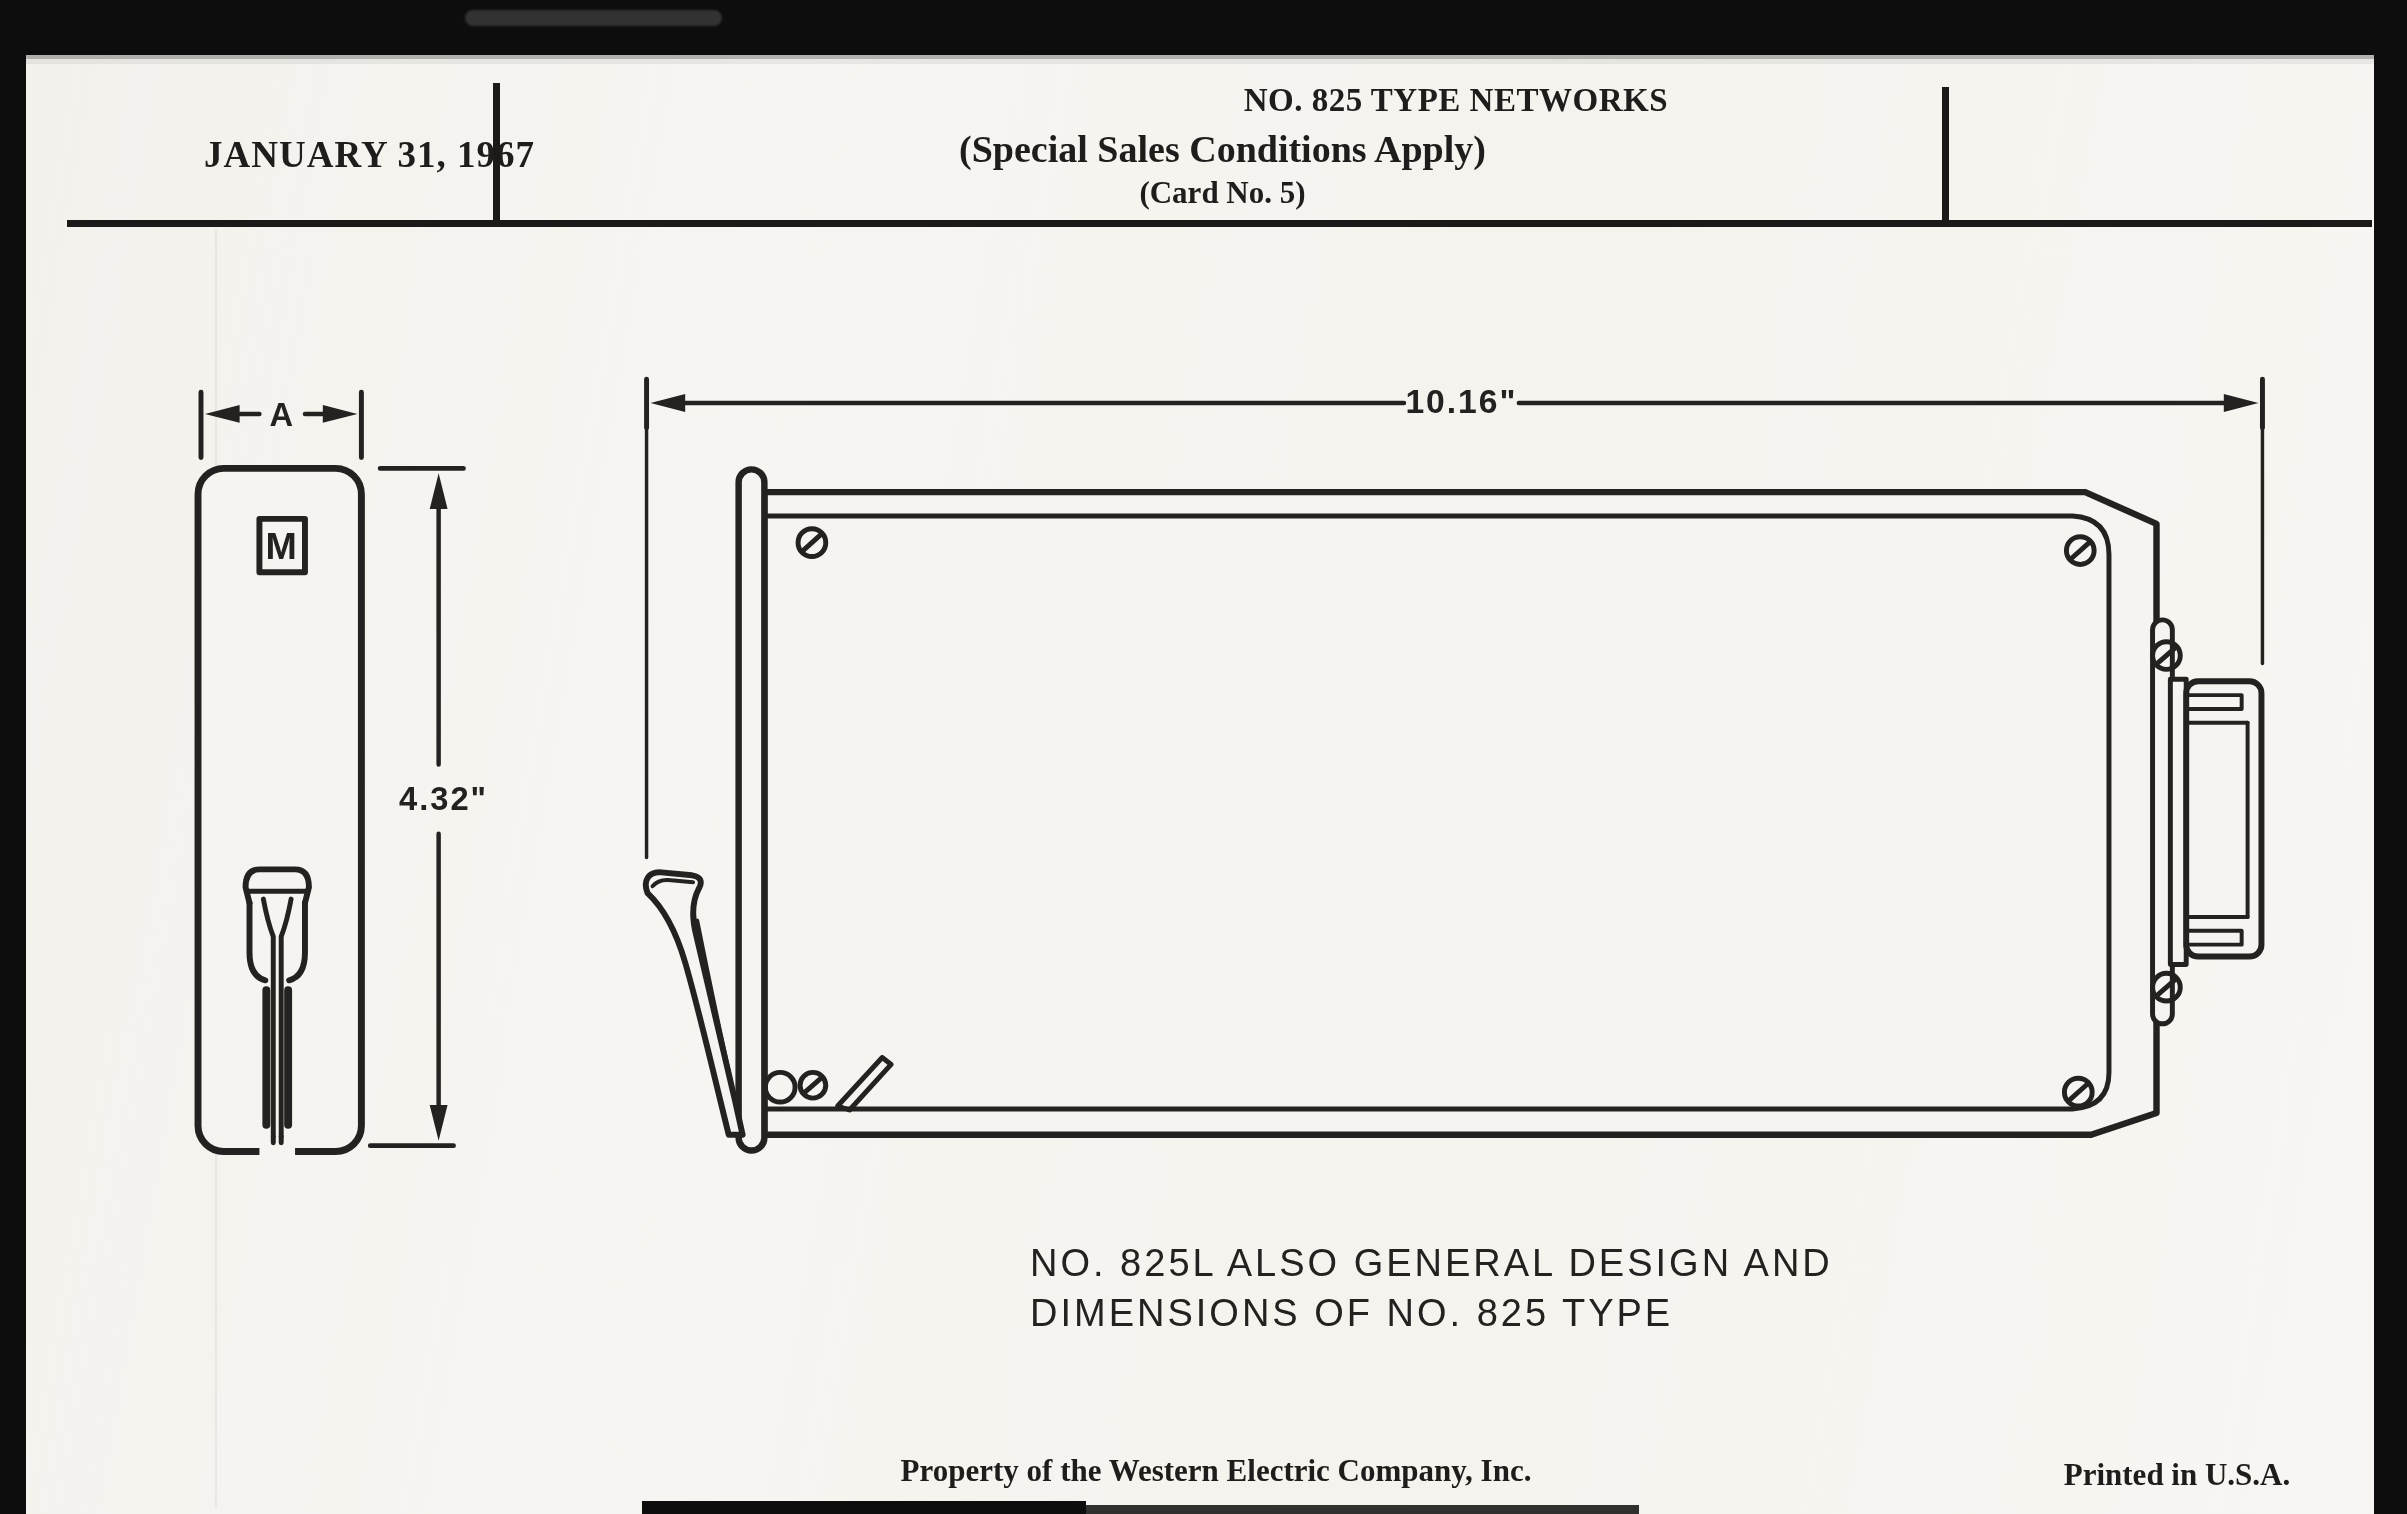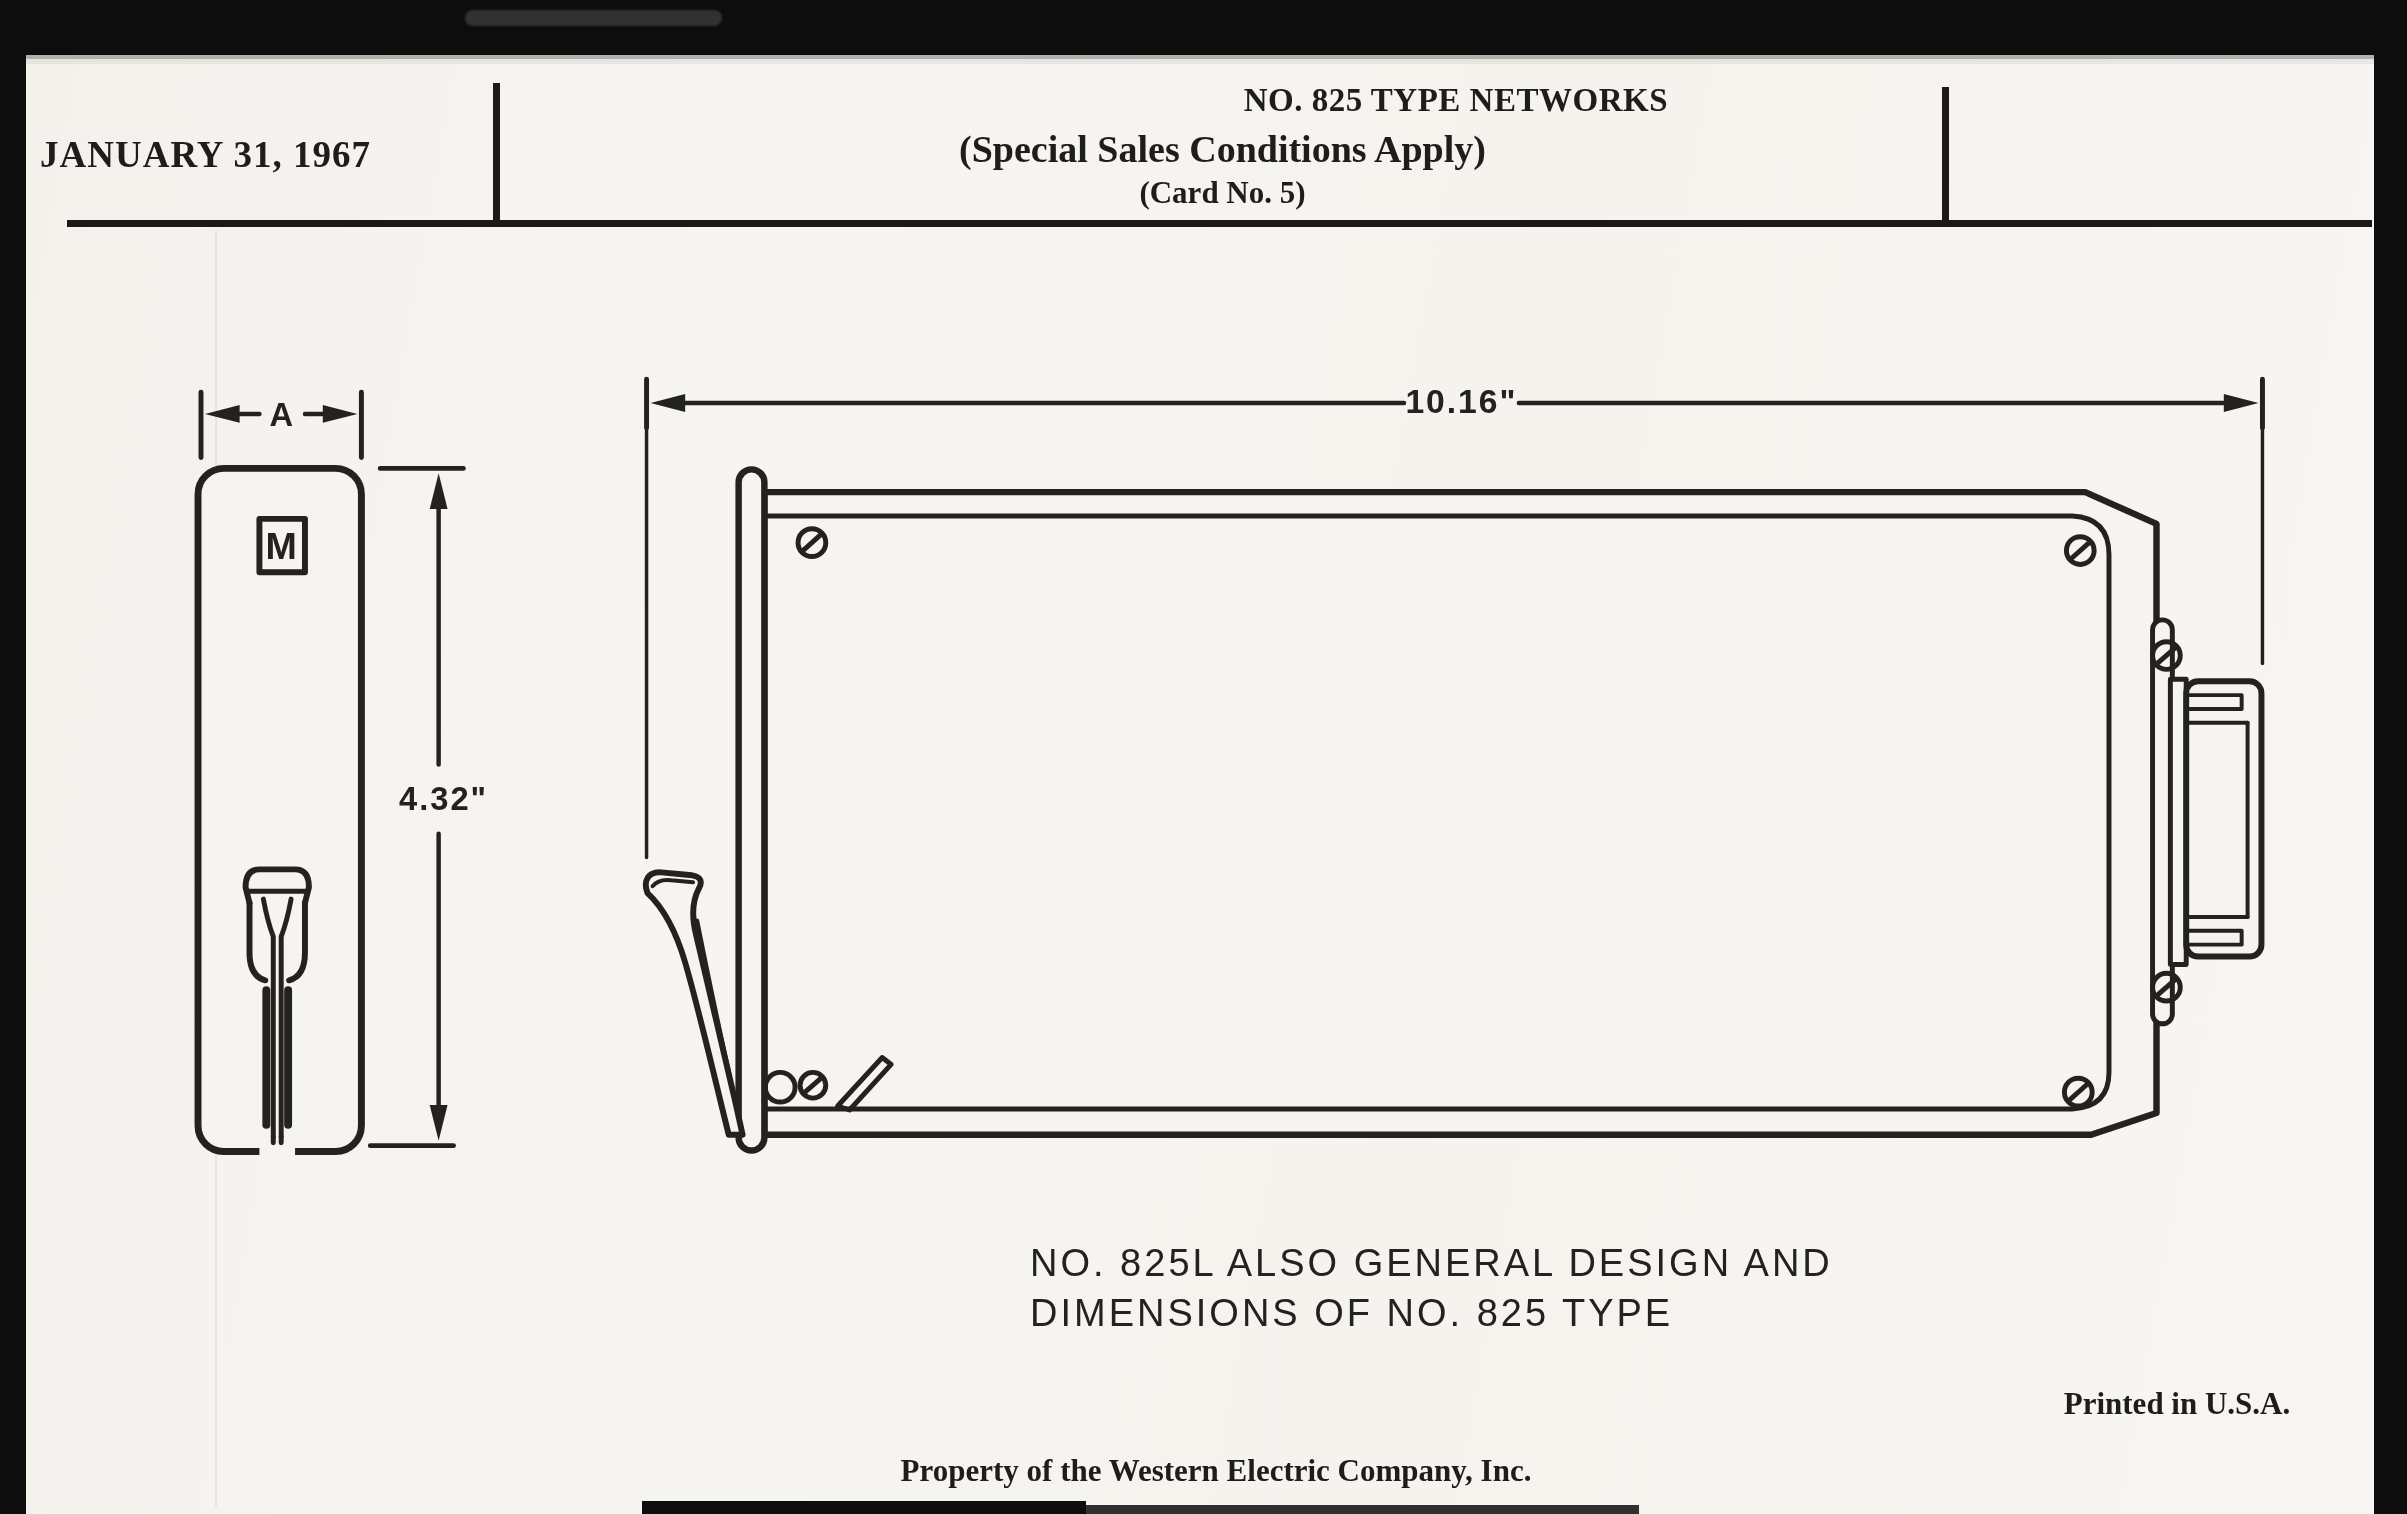--- a/index.html
+++ b/index.html
@@ -12,35 +12,35 @@
   
   .scan-top{left:0;top:0;width:2408px;height:55px;background:#0d0d0d;
     box-shadow:0 4px 0 rgba(20,20,20,.25), 0 9px 0 rgba(60,60,60,.08);}
   .scan-left{left:0;top:0;width:26px;height:1515px;background:#0d0d0d;}
   .scan-right{left:2374px;top:0;width:34px;height:1515px;background:#0d0d0d;}
   .scan-bottom{left:642px;top:1501px;width:444px;height:14px;background:#0d0d0d;}
   .scan-bottom2{left:1085px;top:1505px;width:554px;height:10px;background:rgba(13,13,13,.85);}
   .smudge{left:465px;top:10px;width:257px;height:16px;background:rgba(120,120,120,.35);border-radius:8px;filter:blur(1px);}
   .crease{left:215px;top:230px;width:2px;height:1277px;background:rgba(0,0,0,.05);}
   
-  .date{left:40px;top:133px;width:495px;text-align:left;font-weight:bold;font-size:37px;letter-spacing:1px;}
+  .date{left:40px;top:133px;width:495px;text-align:right;font-weight:bold;font-size:37px;letter-spacing:1px;}
   .titleblock{left:777px;top:73px;width:891px;text-align:center;}
   .title{font-weight:bold;font-size:33px;letter-spacing:0.5px;line-height:55px;text-align:right;}
   .subtitle{font-weight:bold;font-size:38px;line-height:43px;}
   .cardno{font-weight:bold;font-size:31px;line-height:43px;}
   .vbar{width:7px;background:#1c1a18;}
   .vbar.l{left:493px;top:83px;height:137px;}
   .vbar.r{left:1942px;top:87px;height:133px;}
   .hrule{left:67px;top:220px;width:2305px;height:7px;background:#1c1a18;}
   
   .caption{left:1030px;top:1238px;width:832px;
     font-family:"Liberation Sans", sans-serif;font-weight:normal;font-size:38px;
     letter-spacing:3px;line-height:50px;color:#242220;}
   .footer-l{left:820px;top:1453px;width:792px;text-align:center;font-weight:bold;font-size:31px;}
-  .footer-r{left:1979px;top:1386px;width:396px;text-align:center;font-weight:bold;font-size:31px;}
+  .footer-r{left:1979px;top:1457px;width:396px;text-align:center;font-weight:bold;font-size:31px;}
   
   svg{position:absolute;left:0;top:0;}
   .ln{stroke:#242220;fill:none;stroke-linecap:round;stroke-linejoin:round;}
   .fillpaper{fill:#f5f4f0;}
   .dimtxt{font-family:"Liberation Sans", sans-serif;font-weight:bold;
     letter-spacing:2px;fill:#242220;}
   .arrow{fill:#242220;stroke:none;}
 </style>
 </head>
 <body>

